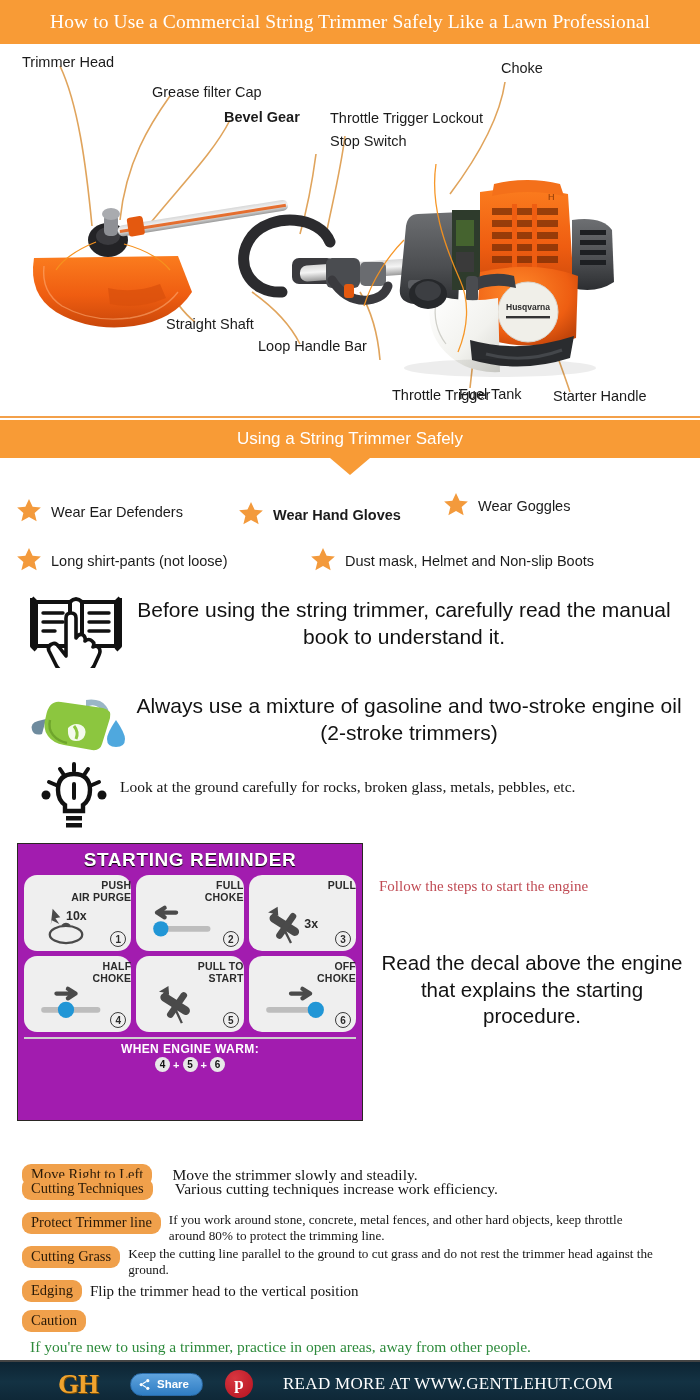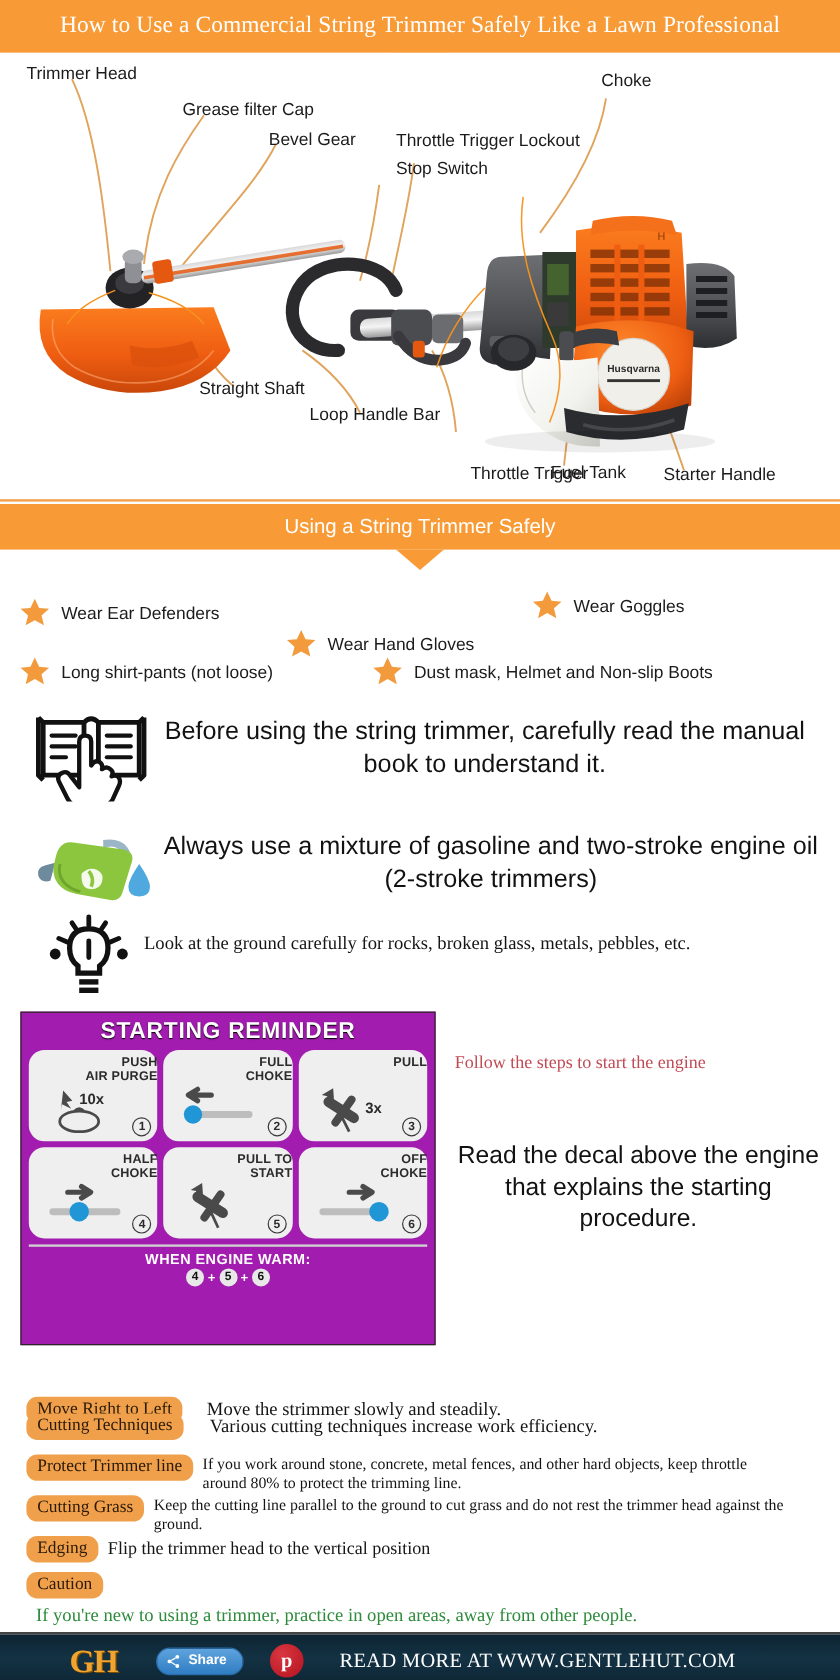--- a/index.html
+++ b/index.html
@@ -288,21 +288,21 @@
         <path d="M436 120 C 430 160, 444 200, 460 236 C 470 258, 468 284, 458 308"></path>
         <path d="M404 196 C 388 212, 372 236, 364 262"></path>
       </g>
 
       <ellipse cx="500" cy="324" rx="96" ry="9" fill="#000" opacity=".07"></ellipse>
     </g>
   </svg>
 
   <div class="lbl" style="left:22px;  top:10px;">Trimmer Head</div>
   <div class="lbl" style="left:152px; top:40px;">Grease filter Cap</div>
-  <div class="lbl" style="left:224px; top:65px;">Bevel Gear</div>
+  <div class="lbl" style="left:224px; top:65px;font-weight:bold;">Bevel Gear</div>
   <div class="lbl" style="left:330px; top:66px;">Throttle Trigger Lockout</div>
   <div class="lbl" style="left:330px; top:89px;">Stop Switch</div>
   <div class="lbl" style="left:501px; top:16px;">Choke</div>
   <div class="lbl" style="left:166px; top:272px;">Straight Shaft</div>
   <div class="lbl" style="left:258px; top:294px;">Loop Handle Bar</div>
   <div class="lbl" style="left:392px; top:315px;margin-top:28px;">Throttle Trigger</div>
   <div class="lbl" style="left:459px; top:342px;">Fuel Tank</div>
   <div class="lbl" style="left:553px; top:344px;">Starter Handle</div>
 </div>
 
@@ -312,21 +312,21 @@
   <div class="t">Using a String Trimmer Safely</div>
 </div>
 <div class="sec-notch" style="top:458px;"></div>
 
 <div class="star-item" style="left:14px; top:497px;">
   <svg class="star" width="30" height="30" viewBox="0 0 24 24">
     <path d="M12 1.6l2.9 6.1 6.6.6-5 4.4 1.6 6.6L12 15.9 5.9 19.3 7.5 12.7l-5-4.4 6.6-.6z" fill="#F39A3C"></path>
   </svg>
   <span class="tx">Wear Ear Defenders</span>
 </div>
-<div class="star-item" style="left:236px; top:523px;">
+<div class="star-item" style="left:236px; top:500px;font-weight:bold;">
   <svg class="star" width="30" height="30" viewBox="0 0 24 24">
     <path d="M12 1.6l2.9 6.1 6.6.6-5 4.4 1.6 6.6L12 15.9 5.9 19.3 7.5 12.7l-5-4.4 6.6-.6z" fill="#F39A3C"></path>
   </svg>
   <span class="tx">Wear Hand Gloves</span>
 </div>
 <div class="star-item" style="left:441px; top:491px;">
   <svg class="star" width="30" height="30" viewBox="0 0 24 24">
     <path d="M12 1.6l2.9 6.1 6.6.6-5 4.4 1.6 6.6L12 15.9 5.9 19.3 7.5 12.7l-5-4.4 6.6-.6z" fill="#F39A3C"></path>
   </svg>
   <span class="tx">Wear Goggles</span>

